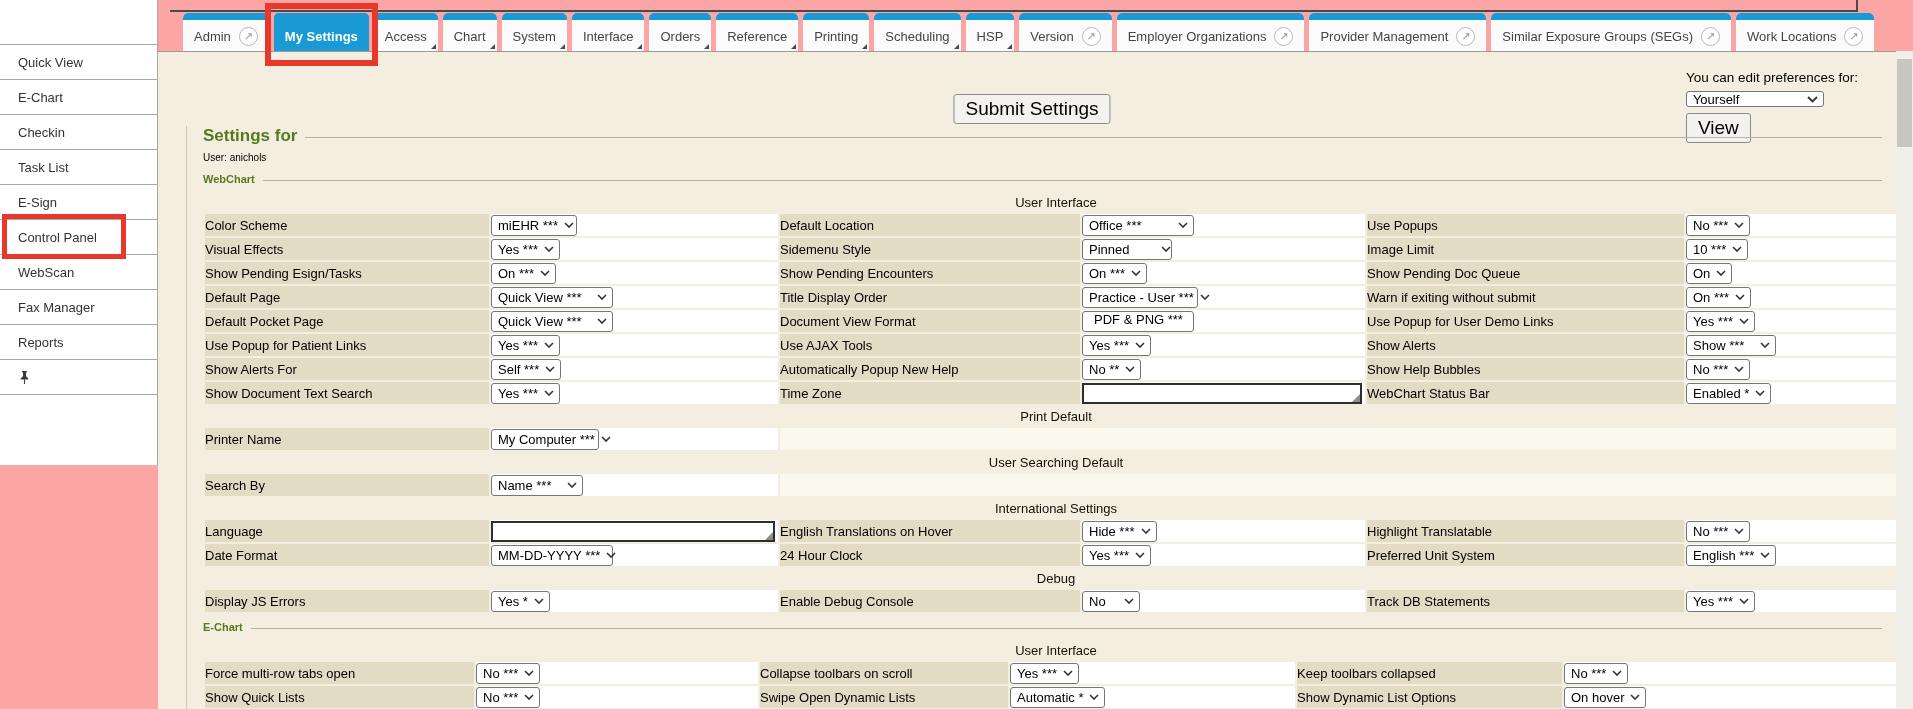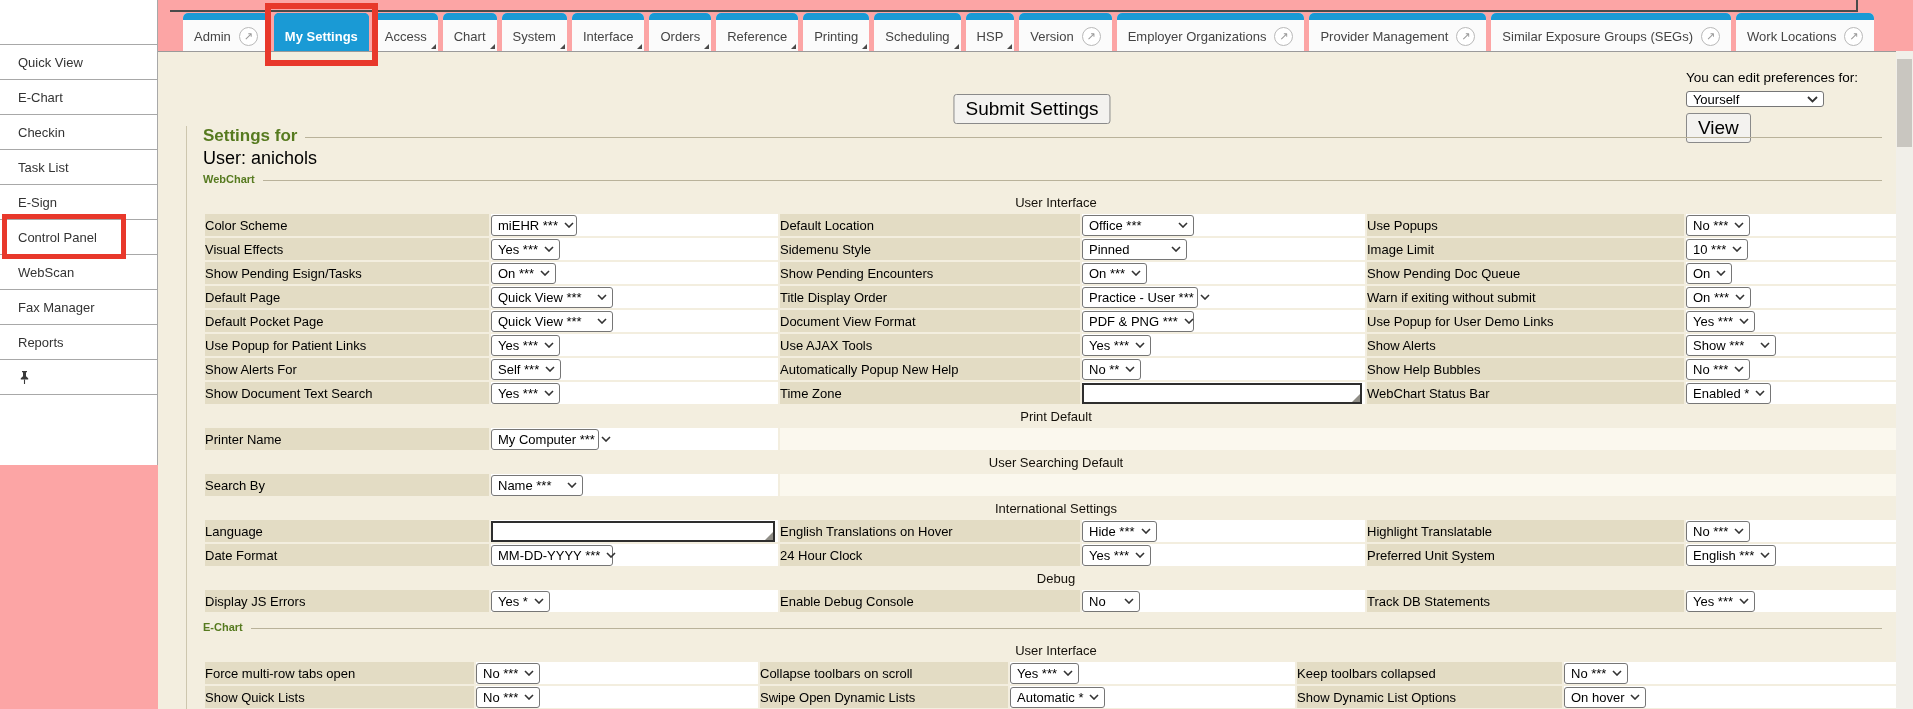--- a/index.html
+++ b/index.html
@@ -48,21 +48,21 @@
   .txt{height:21px;border:2px solid #2e2e2e;background:#fff;position:relative;box-sizing:border-box;width:99%;}
   .txt::after{content:'';position:absolute;right:0;bottom:0;width:0;height:0;border-style:solid;
        border-width:0 0 8px 8px;border-color:transparent transparent #8f8d86 transparent;}
 
   
   .settings{position:absolute;top:74px;left:28px;right:14px;border-left:1px solid #cdc6ae;padding-left:16px;}
   .fs-head{display:flex;align-items:center;gap:8px;color:#567a1f;font-weight:bold;margin:0;}
   .fs-head::after{content:'';flex:1;border-top:1px solid #b9b29a;margin-top:2px;}
   .h-settings-for{font-size:17px;line-height:20px;}
   .h-section{font-size:11px;line-height:19px;margin-top:4px;}
-  .user-line{font-size:18px;color:#000;margin-top:4px;line-height:16px;}
+  .user-line{font-size:10px;color:#000;margin-top:4px;line-height:16px;}
 
   table.grid{border-collapse:separate;border-spacing:2px;table-layout:fixed;width:1692px;margin-top:1px;}
   table.grid td{height:22px;font-size:13px;color:#000;padding:0;vertical-align:middle;overflow:hidden;white-space:nowrap;}
   td.lbl{background:#e3dcc4;padding-left:6px;}
   td.val{background:#fff;padding-left:3px;}
   td.filler{background:#fbf8ee;}
   tr.group-title td{text-align:center;font-weight:normal;height:20px;color:#14100a;}
 
   
   .scrollbar{position:absolute;right:0;top:51px;bottom:0;width:17px;background:#f1efe9;}
@@ -225,21 +225,21 @@
                 <td class="lbl">Visual Effects</td>
                 <td class="val"><span class="sel">
                     <span>Yes ***</span>
                     <span class="chev">
                       <svg width="10" height="6" viewBox="0 0 10 6">
                         <path d="M1 1l4 4 4-4" fill="none" stroke="#333" stroke-width="1.6"></path>
                       </svg>
                     </span>
                   </span></td>
                 <td class="lbl">Sidemenu Style</td>
-                <td class="val"><span class="sel" style="width: 105px; gap: 32px;">
+                <td class="val"><span class="sel" style="width: 90px; gap: 32px;">
                     <span>Pinned</span>
                     <span class="chev">
                       <svg width="10" height="6" viewBox="0 0 10 6">
                         <path d="M1 1l4 4 4-4" fill="none" stroke="#333" stroke-width="1.6"></path>
                       </svg>
                     </span>
                   </span></td>
                 <td class="lbl">Image Limit</td>
                 <td class="val"><span class="sel">
                     <span>10 ***</span>
@@ -312,21 +312,21 @@
                 <td class="lbl">Default Pocket Page</td>
                 <td class="val"><span class="sel" style="width: 122px;">
                     <span>Quick View ***</span>
                     <span class="chev">
                       <svg width="10" height="6" viewBox="0 0 10 6">
                         <path d="M1 1l4 4 4-4" fill="none" stroke="#333" stroke-width="1.6"></path>
                       </svg>
                     </span>
                   </span></td>
                 <td class="lbl">Document View Format</td>
-                <td class="val"><span class="sel" style="width: 112px;">
+                <td class="val"><span class="sel" style="width: 112px; flex-direction: column;">
                     <span>PDF &amp; PNG ***</span>
                     <span class="chev">
                       <svg width="10" height="6" viewBox="0 0 10 6">
                         <path d="M1 1l4 4 4-4" fill="none" stroke="#333" stroke-width="1.6"></path>
                       </svg>
                     </span>
                   </span></td>
                 <td class="lbl">Use Popup for User Demo Links</td>
                 <td class="val"><span class="sel">
                     <span>Yes ***</span>

